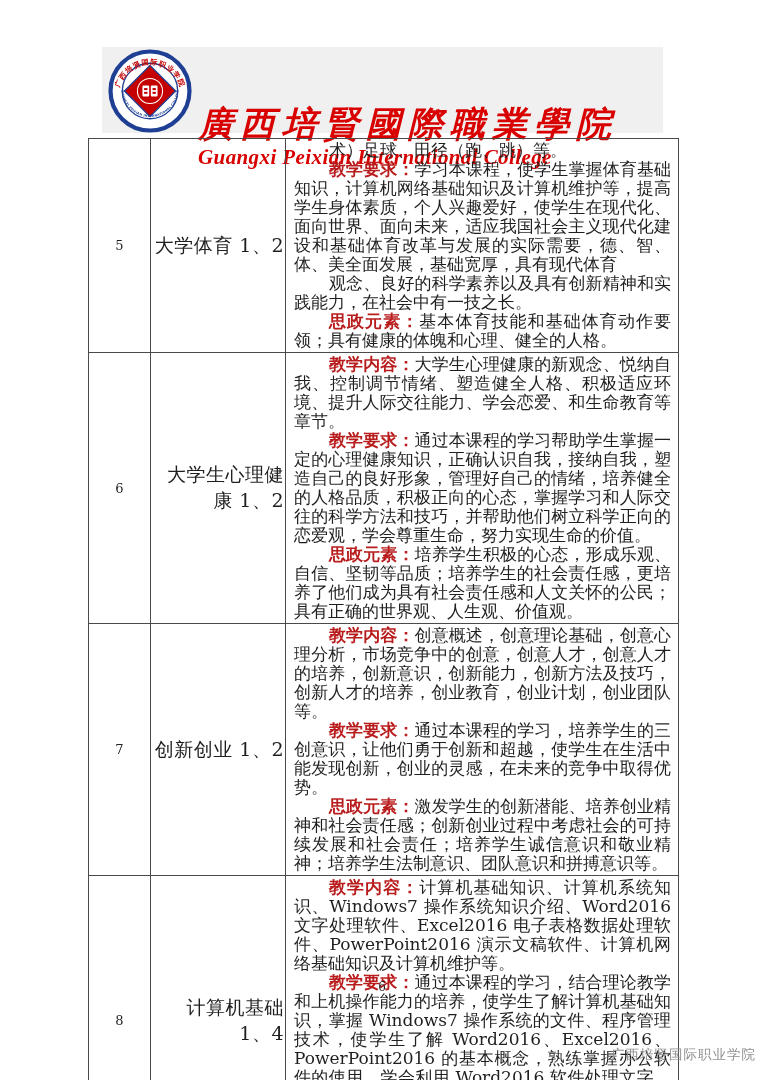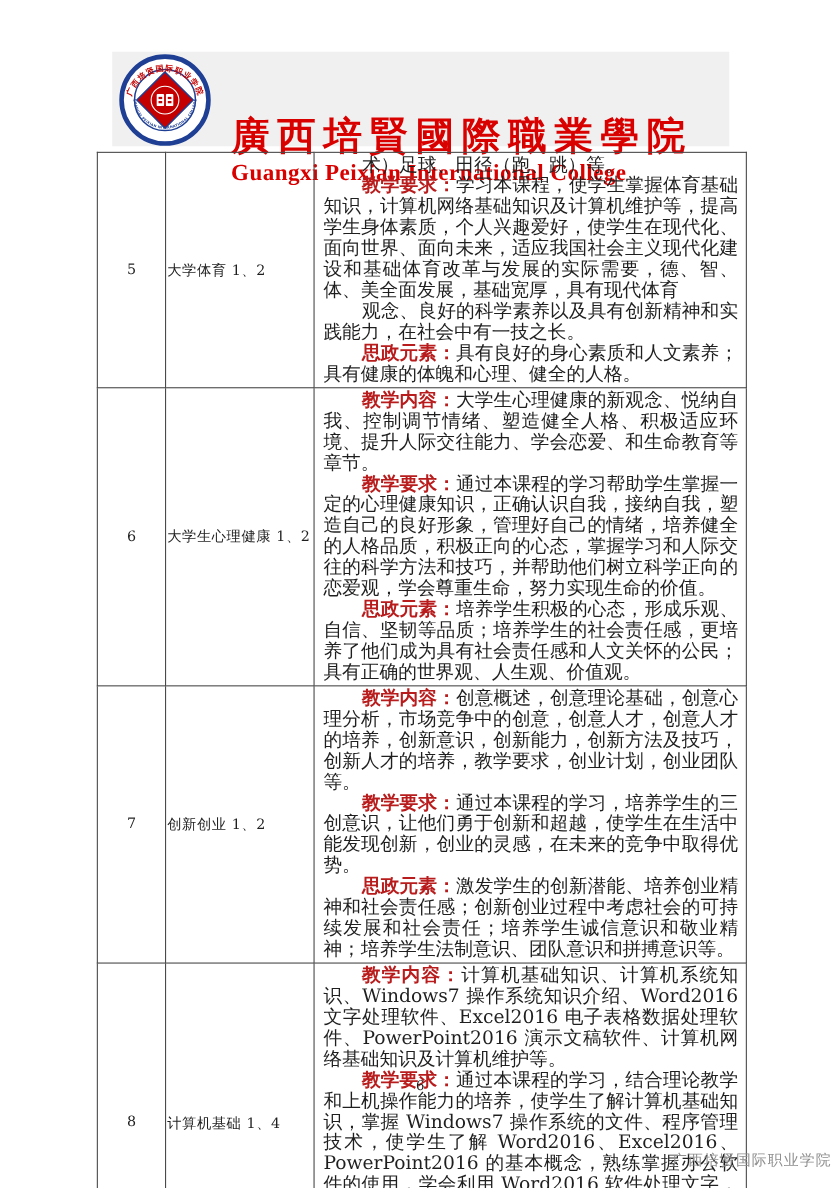--- a/index.html
+++ b/index.html
@@ -18,32 +18,32 @@
   .logo .ring{fill:#fff;stroke:var(--logo-blue);stroke-width:5;}
   .logo .ring-inner{fill:#fff;stroke:var(--logo-blue);stroke-width:1.6;}
   .logo .diamond{fill:#c40000;stroke:var(--logo-blue);stroke-width:1.6;}
   .logo .center-disc{fill:#c40000;stroke:#ffffff;stroke-width:1.2;}
   .logo .page-shape{fill:#ffffff;}
   .logo .page-mark{fill:#c40000;}
   .logo .arc-zh{font-family:"DejaVu Sans",sans-serif;font-size:8.6px;font-weight:bold;
                 fill:#c40000;letter-spacing:1.2px;}
   .logo .arc-en{font-family:"DejaVu Sans",sans-serif;font-size:3.7px;font-weight:bold;
                 fill:var(--logo-blue);letter-spacing:.3px;}
-  .titles{position:absolute;left:108px;top:56px;width:460px;}
+  .titles{position:absolute;left:96px;top:56px;width:460px;font-style:italic;}
   .title-zh{font-family:"DejaVu Serif",serif;font-weight:bold;font-size:35px;
             line-height:42px;color:var(--brand-red);letter-spacing:7px;white-space:nowrap;}
   .title-en{font-family:"Liberation Serif",serif;font-weight:bold;font-size:21px;
             line-height:24px;color:var(--brand-red);letter-spacing:.4px;white-space:nowrap;}
 
   
   table.course-table{position:absolute;left:88px;top:138px;width:590px;
                      border-collapse:collapse;table-layout:fixed;}
   .course-table td{border:1px solid var(--table-border);vertical-align:middle;}
   .course-table td.num{text-align:center;font-size:13px;}
-  .course-table td.course{text-align:left;font-size:13px;letter-spacing:.5px;}
+  .course-table td.course{text-align:right;font-size:19px;letter-spacing:.5px;}
   .course-table td.desc{vertical-align:top;padding:2px 7px 2px 8px;font-size:17px;
                         line-height:19px;text-align:justify;}
   .course-table td.desc p{margin:0;}
   .course-table td.desc strong{font-family:"DejaVu Sans",sans-serif;font-weight:bold;color:#b91c1c;padding-left:35px;}
 
   
   .page-number{position:absolute;left:0;top:980px;width:764px;text-align:center;
                font-size:12px;}
   .watermark{position:absolute;right:8px;bottom:16px;font-family:"DejaVu Sans",sans-serif;
              font-size:13.5px;color:var(--watermark-gray);letter-spacing:1px;}
@@ -87,37 +87,37 @@
         <col style="width:393px">
       </colgroup>
     <tbody>
       <tr style="height:192px;">
         <td class="num">5</td>
         <td class="course">大学体育 1、2</td>
         <td class="desc">
           <p><strong></strong><span>术）足球、田径（跑、跳）等。</span></p>
           <p><strong>教学要求：</strong><span>学习本课程，使学生掌握体育基础知识，计算机网络基础知识及计算机维护等，提高学生身体素质，个人兴趣爱好，使学生在现代化、面向世界、面向未来，适应我国社会主义现代化建设和基础体育改革与发展的实际需要，德、智、体、美全面发展，基础宽厚，具有现代体育</span></p>
           <p><strong></strong><span>观念、良好的科学素养以及具有创新精神和实践能力，在社会中有一技之长。</span></p>
-          <p><strong>思政元素：</strong><span>具有良好的身心素质和人文素养；具有健康的体魄和心理、健全的人格。</span></p>
+          <p><strong>思政元素：</strong><span>基本体育技能和基础体育动作要领；具有健康的体魄和心理、健全的人格。</span></p>
         </td>
       </tr>
       <tr style="height:222px;">
         <td class="num">6</td>
         <td class="course">大学生心理健康 1、2</td>
         <td class="desc">
           <p><strong>教学内容：</strong><span>大学生心理健康的新观念、悦纳自我、控制调节情绪、塑造健全人格、积极适应环境、提升人际交往能力、学会恋爱、和生命教育等章节。</span></p>
           <p><strong>教学要求：</strong><span>通过本课程的学习帮助学生掌握一定的心理健康知识，正确认识自我，接纳自我，塑造自己的良好形象，管理好自己的情绪，培养健全的人格品质，积极正向的心态，掌握学习和人际交往的科学方法和技巧，并帮助他们树立科学正向的恋爱观，学会尊重生命，努力实现生命的价值。</span></p>
           <p><strong>思政元素：</strong><span>培养学生积极的心态，形成乐观、自信、坚韧等品质；培养学生的社会责任感，更培养了他们成为具有社会责任感和人文关怀的公民；具有正确的世界观、人生观、价值观。</span></p>
         </td>
       </tr>
       <tr style="height:203px;">
         <td class="num">7</td>
         <td class="course">创新创业 1、2</td>
         <td class="desc">
-          <p><strong>教学内容：</strong><span>创意概述，创意理论基础，创意心理分析，市场竞争中的创意，创意人才，创意人才的培养，创新意识，创新能力，创新方法及技巧，创新人才的培养，教学要求，创业计划，创业团队等。</span></p>
+          <p><strong>教学内容：</strong><span>创意概述，创意理论基础，创意心理分析，市场竞争中的创意，创意人才，创意人才的培养，创新意识，创新能力，创新方法及技巧，创新人才的培养，创业教育，创业计划，创业团队等。</span></p>
           <p><strong>教学要求：</strong><span>通过本课程的学习，培养学生的三创意识，让他们勇于创新和超越，使学生在生活中能发现创新，创业的灵感，在未来的竞争中取得优势。</span></p>
           <p><strong>思政元素：</strong><span>激发学生的创新潜能、培养创业精神和社会责任感；创新创业过程中考虑社会的可持续发展和社会责任；培养学生诚信意识和敬业精神；培养学生法制意识、团队意识和拼搏意识等。</span></p>
         </td>
       </tr>
       <tr style="height:218px;">
         <td class="num">8</td>
         <td class="course">计算机基础 1、4</td>
         <td class="desc">
           <p><strong>教学内容：</strong><span>计算机基础知识、计算机系统知识、Windows7 操作系统知识介绍、Word2016 文字处理软件、Excel2016 电子表格数据处理软件、PowerPoint2016 演示文稿软件、计算机网络基础知识及计算机维护等。</span></p>
           <p><strong>教学要求：</strong><span>通过本课程的学习，结合理论教学和上机操作能力的培养，使学生了解计算机基础知识，掌握 Windows7 操作系统的文件、程序管理技术，使学生了解 Word2016、Excel2016、PowerPoint2016 的基本概念，熟练掌握办公软件的使用，学会利用 Word2016 软件处理文字，学会制作电子表格并利用公式与函数计算数据，学会高级数据处理、图表数据分析及打印输出等，学会幻灯片的版面设计、对象的动画设计和幻灯片的放映控制及</span></p>

